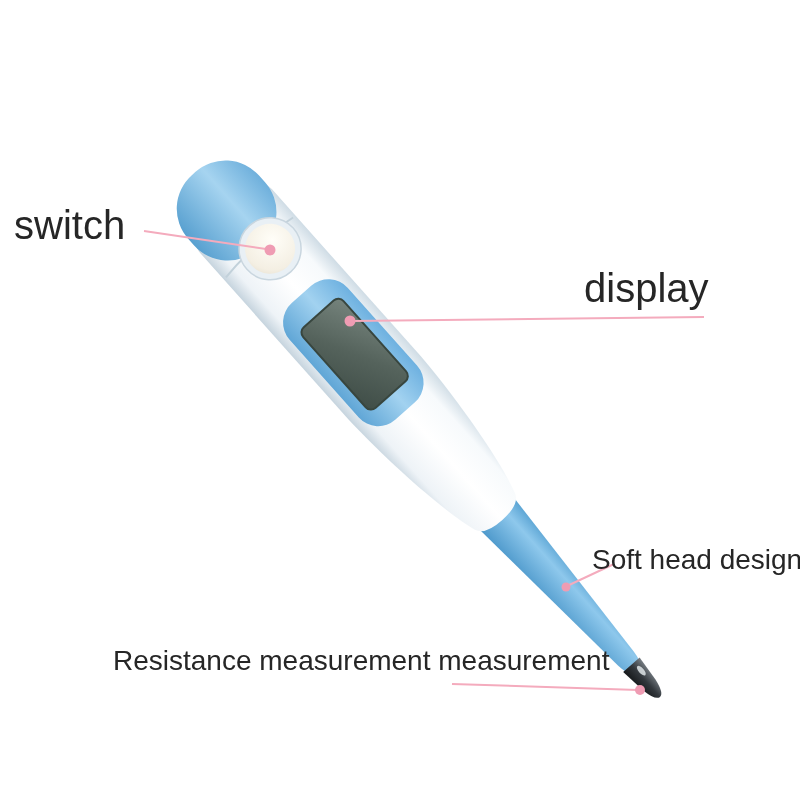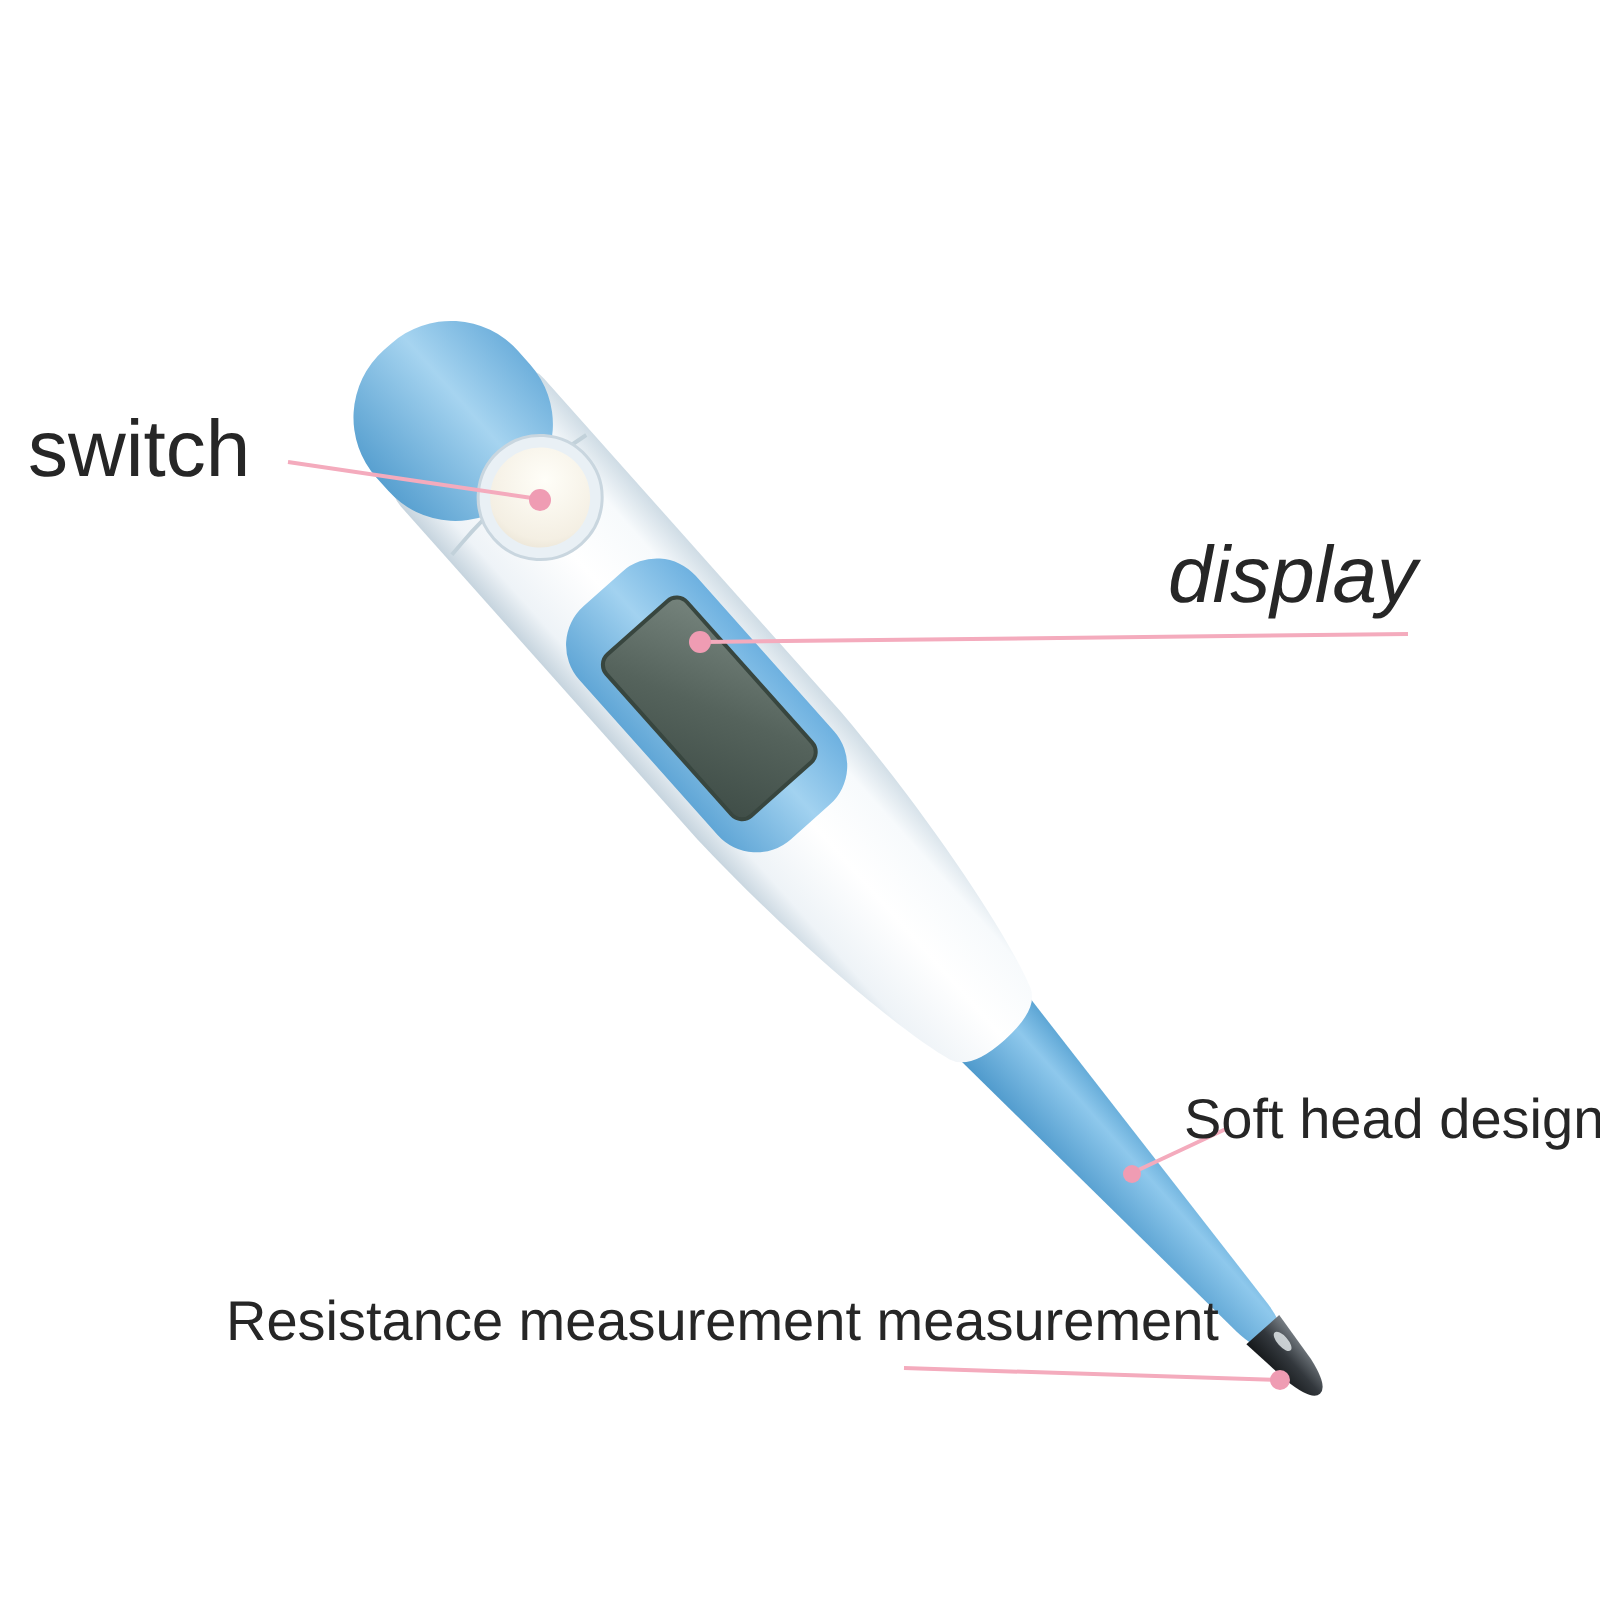--- a/index.html
+++ b/index.html
@@ -102,19 +102,19 @@
       <line x1="567" y1="586" x2="614" y2="564" style="stroke:var(--callout-line,#f4abbd)"></line>
       <circle cx="566" cy="587" r="4.5" style="fill:var(--callout-dot,#ef9cb3)" stroke="none"></circle>
 
       <line x1="452" y1="684" x2="638" y2="690" style="stroke:var(--callout-line,#f4abbd)"></line>
       <circle cx="640" cy="690" r="5" style="fill:var(--callout-dot,#ef9cb3)" stroke="none"></circle>
     </g>
   </svg>
 
   <div class="label big" style="left:14px; top:203px;">switch</div>
 
-  <div class="label big" style="left:584px; top:266px;font-style:italic;">display</div>
+  <div class="label big" style="left:584px; top:266px;">display</div>
 
   <div class="label mid" style="left:592px; top:545px;">Soft head design</div>
 
   <div class="label mid" style="left:113px; top:646px;">Resistance measurement measurement</div>
 
 </div>
 
 </body></html>

